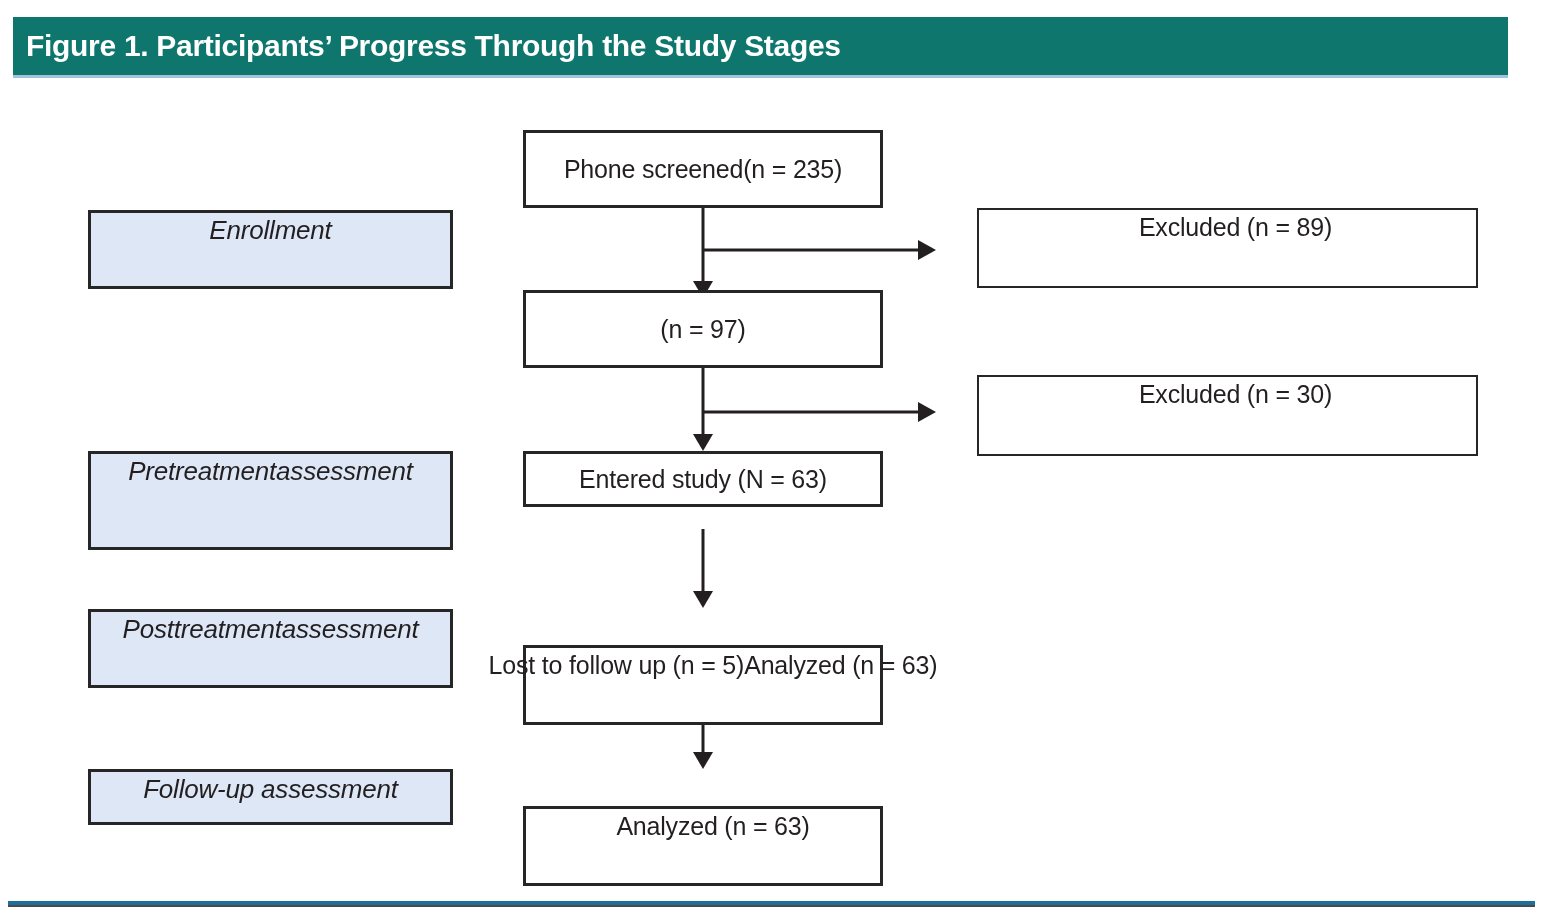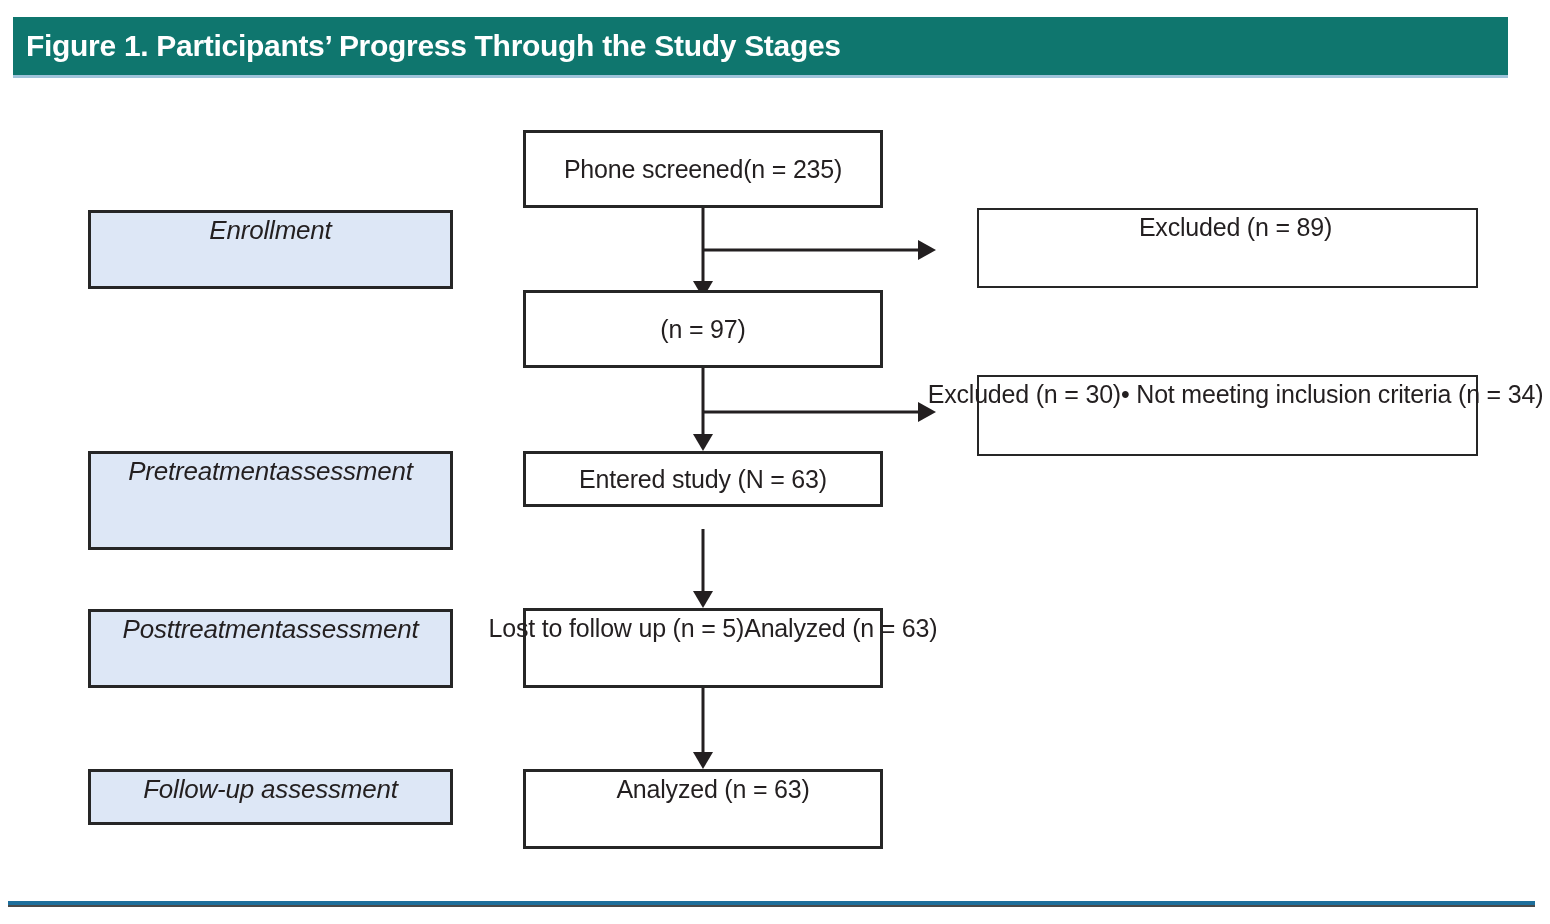--- a/index.html
+++ b/index.html
@@ -43,21 +43,21 @@
     border: 3px solid #262626;
     display: flex;
     flex-direction: row;
     justify-content: center;
     font-size: 25px;
     line-height: 34px;
     letter-spacing: -0.2px;
   }
   .box .bl { white-space: nowrap; }
   .mid   { left: 523px; width: 360px; align-items: center; text-align: center; }
-  .mid.left-text { align-items: flex-start; text-align: left; padding-left: 20px; }
+  .mid.left-text { align-items: flex-start; text-align: left; padding-left: 20px; margin-top: 37px; }
   .stage { left: 88px; width: 365px; background: #dde7f6; align-items: flex-start; text-align: center; font-size: 26px; font-style: italic; }
   .excl  { left: 937px; width: 501px; border-width: 2px; align-items: flex-start; text-align: left; padding-left: 16px; margin-left: 40px; }
   .arrows {
     position: absolute;
     left: 0; top: 0;
     width: 1550px;
     height: 924px;
     pointer-events: none;
   }
   .footer-rule {
@@ -143,20 +143,19 @@
   <div class="box stage" style="top:769px;height:56px">
     <div class="bl">Follow-up assessment</div>
   </div>
 
   <div class="box excl" style="top:208px;height:80px">
     <div class="bl">Excluded (n = 89)</div>
   </div>
 
   <div class="box excl" style="top:375px;height:81px">
     <div class="bl">Excluded (n = 30)</div>
-    <div class="bl">• Not meeting inclusion criteria (n = 34)</div>
   </div>
 
   <div class="footer-rule">
     <div class="footer-rule-dark"></div>
   </div>
 
 </div>
 
 </body></html>

